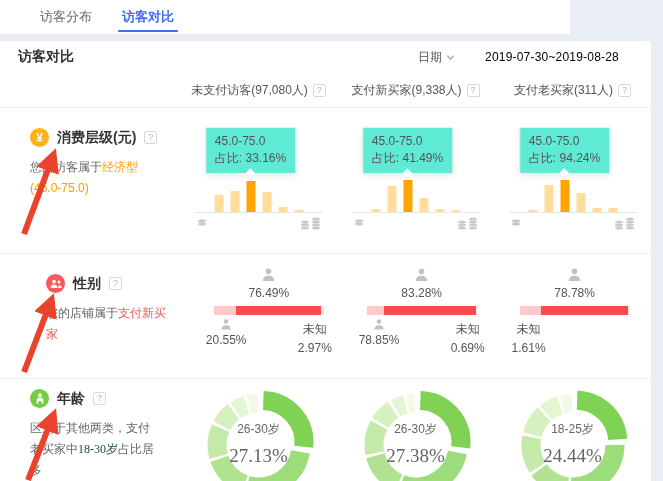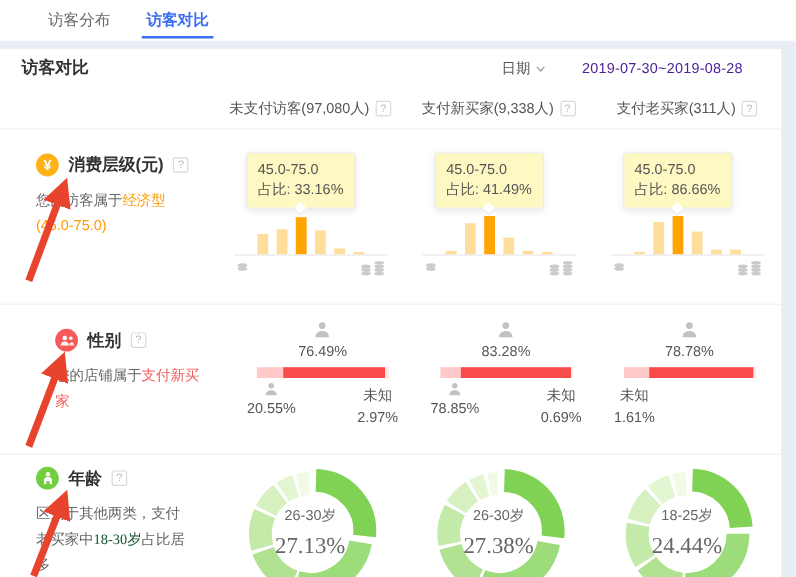--- a/index.html
+++ b/index.html
@@ -3,32 +3,32 @@
 <meta charset="utf-8">
 <style>
   * { margin:0; padding:0; box-sizing:border-box; }
   html,body { width:663px; height:481px; overflow:hidden; }
   body {
     background:#E9EDF4;
     font-family:"Liberation Sans","DejaVu Sans",sans-serif;
     color:#333; position:relative; font-size:12px;
   }
   
-  .tabbar { position:absolute; top:0; left:0; width:663px; height:34px; background:#fff;
+  .tabbar { position:absolute; top:0; left:0; width:570px; height:34px; background:#fff;
             display:flex; align-items:stretch; padding-left:40px; gap:30px; }
   .tab { display:flex; align-items:center; font-size:13px; color:#666; cursor:pointer; position:relative; }
   .tab.active { color:#3D6EF2; font-weight:bold; }
   .tab.active::after { content:""; position:absolute; left:-4px; right:-4px; bottom:2px; height:2px; background:#3D6EF2; border-radius:1px; }
   
   .panel { position:absolute; top:41px; left:0; width:651px; height:440px; background:#fff; }
   .panel-header { height:32px; display:flex; align-items:center; padding:0 18px; }
   .panel-title { font-size:14px; font-weight:bold; color:#333; }
   .date-filter { margin-left:auto; display:flex; align-items:center; gap:30px; }
   .date-label { font-size:12px; color:#555; display:flex; align-items:center; gap:4px; cursor:pointer; }
-  .date-range { font-size:12px; color:#4c1d95; letter-spacing:.2px; cursor:pointer; padding-right:14px; }
+  .date-range { font-size:12px; color:#000000; letter-spacing:.2px; cursor:pointer; padding-right:14px; }
   .chevron { width:9px; height:9px; display:inline-block; }
   
   .col-headers { height:34px; display:flex; align-items:center; }
   .col-spacer { width:180px; }
   .col-h { width:157px; display:flex; align-items:center; justify-content:center; gap:5px; color:#555; font-size:12px; }
   .help { width:13px; height:13px; border:1px solid #D9D9D9; border-radius:2px; color:#B5B5B5;
           font-size:9px; line-height:11px; text-align:center; display:inline-block; background:#fff; cursor:pointer; }
   
   .data-row { display:flex; border-top:1px solid #F0F1F3; }
   .row-left { width:180px; padding:20px 12px 0 30px; }
@@ -39,21 +39,21 @@
   .row-icon.green { background:#72CE3F; }
   .row-title { font-size:14px; font-weight:bold; color:#333; }
   .row-desc { margin-top:10px; font-size:12px; color:#666; line-height:1.75; width:128px; }
   .hl-orange { color:#FF9A00; }
   .hl-red { color:#F85A5A; }
   .hl-green { color:#14532d;font-family:Liberation Serif, serif; }
   .cell { width:157px; position:relative; }
   
   .row-consumption { height:146px; }
   .tooltip { position:absolute; top:19px; left:calc(50% - 8px); transform:translateX(-50%);
-             background:#fef9c3; border:1px solid #EBEBEB; border-radius:2px;
+             background:#5eead4; border:1px solid #EBEBEB; border-radius:2px;
              box-shadow:0 2px 6px rgba(0,0,0,.08); padding:5px 9px; font-size:12px; color:#555;
              white-space:nowrap; line-height:1.45; z-index:2; }
   .tooltip .caret { position:absolute; left:50%; bottom:-5px; width:8px; height:8px; background:#fff;
                     border-right:1px solid #EBEBEB; border-bottom:1px solid #EBEBEB;
                     transform:translateX(-50%) rotate(45deg); }
   .bars { position:absolute; top:72px; left:50%; transform:translateX(-50%); height:32px;
           display:flex; align-items:flex-end; gap:7px; }
   .bar { width:9px; }
   .axis { position:absolute; top:104px; left:50%; transform:translateX(-50%); width:128px; height:1px; background:#E8E8E8; }
   .coins { position:absolute; top:108px; left:50%; transform:translateX(-50%); width:128px;
@@ -198,21 +198,21 @@
               <ellipse cx="17" cy="9" rx="4" ry="1.6"></ellipse>
               <ellipse cx="17" cy="12" rx="4" ry="1.6"></ellipse>
             </g>
           </svg>
       </div>
     </div>
 
     <div class="cell">
       <div class="tooltip">
         <div>45.0-75.0</div>
-        <div><span>占比:</span> <span>86.66%</span></div>
+        <div><span>占比:</span> <span>94.24%</span></div>
         <div class="caret"></div>
       </div>
       <div class="bars">
           <div class="bar" style="height: 2px; background: rgb(255, 222, 156);"></div>
           <div class="bar" style="height: 27px; background: rgb(255, 222, 156);"></div>
           <div class="bar" style="height: 32px; background: rgb(255, 164, 0);"></div>
           <div class="bar" style="height: 19px; background: rgb(255, 222, 156);"></div>
           <div class="bar" style="height: 4px; background: rgb(255, 222, 156);"></div>
           <div class="bar" style="height: 4px; background: rgb(255, 222, 156);"></div>
         </div>

